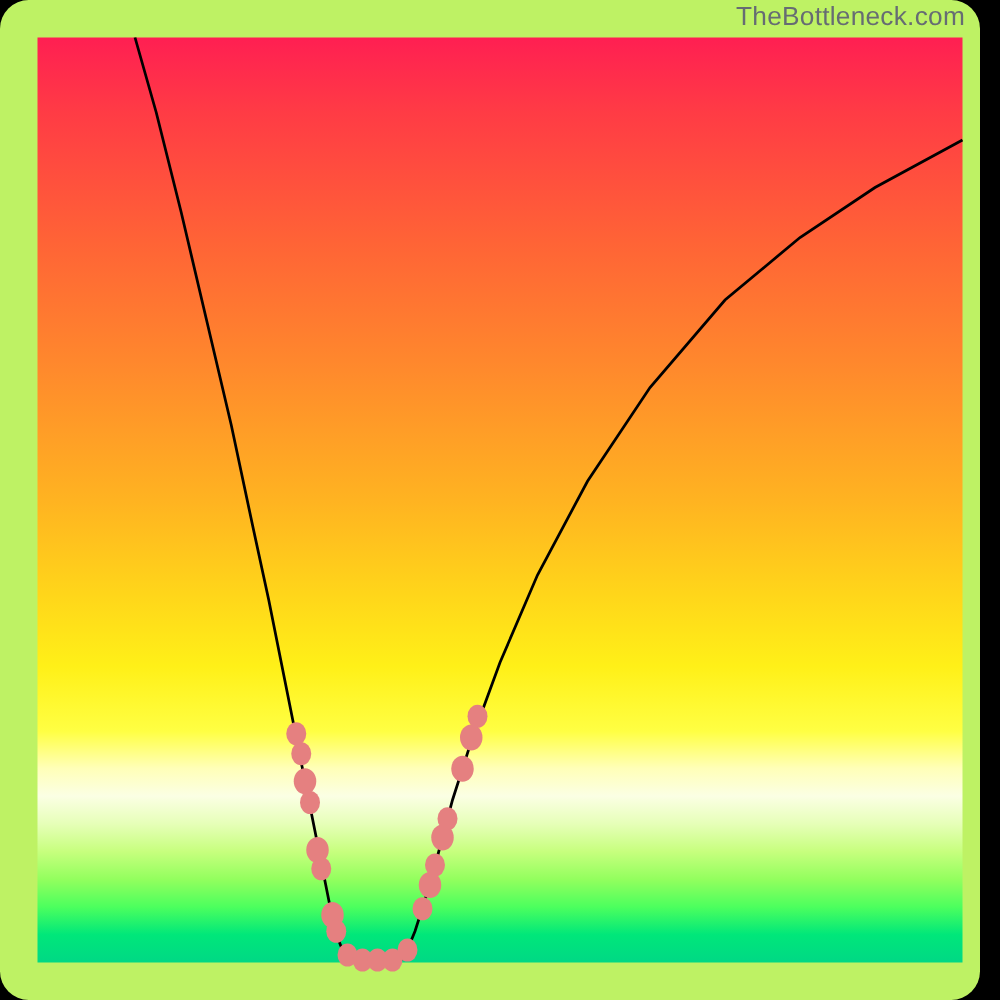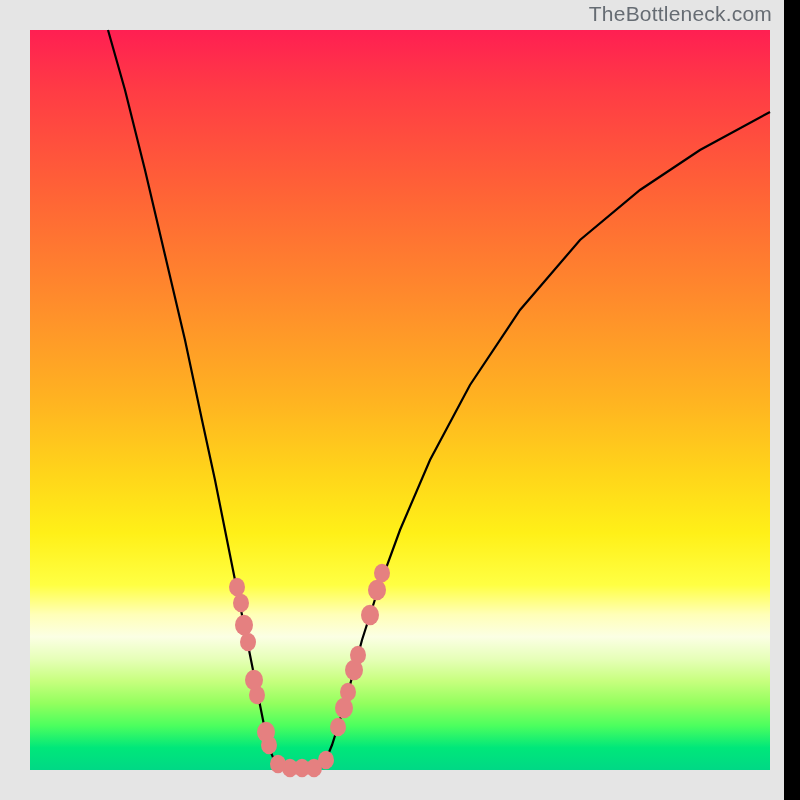--- a/index.html
+++ b/index.html
@@ -8,21 +8,22 @@
     width: 800px;
     height: 800px;
     background: #000;
     overflow: hidden;
     font-family: Arial, Helvetica, sans-serif;
   }
   .stage {
     position: relative;
     width: 784px;
     height: 800px;
-    background: #e5e5e5;
+    background: #bef264;
+    border-radius: 23px;
   }
   .watermark {
     position: absolute;
     top: 2px;
     right: 12px;
     color: #666c73;
     font-size: 21px;
     letter-spacing: 0.2px;
     font-weight: 500;
   }

